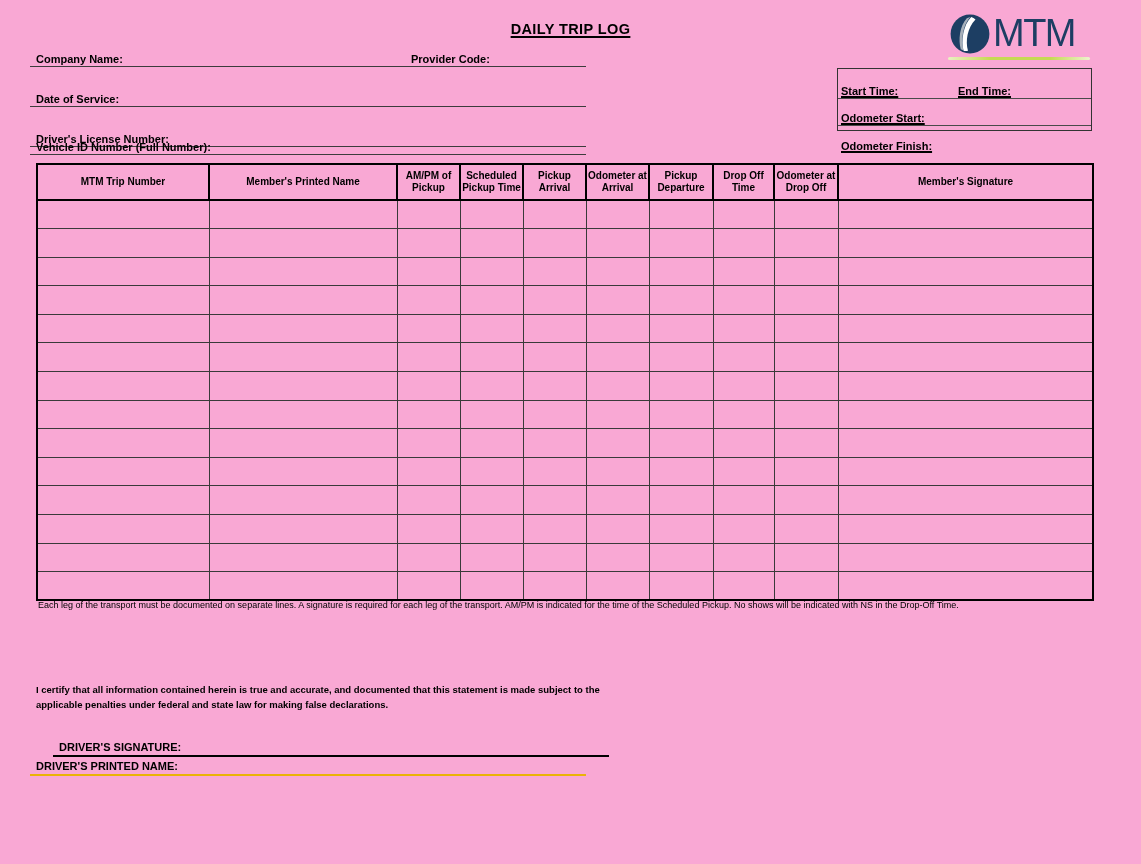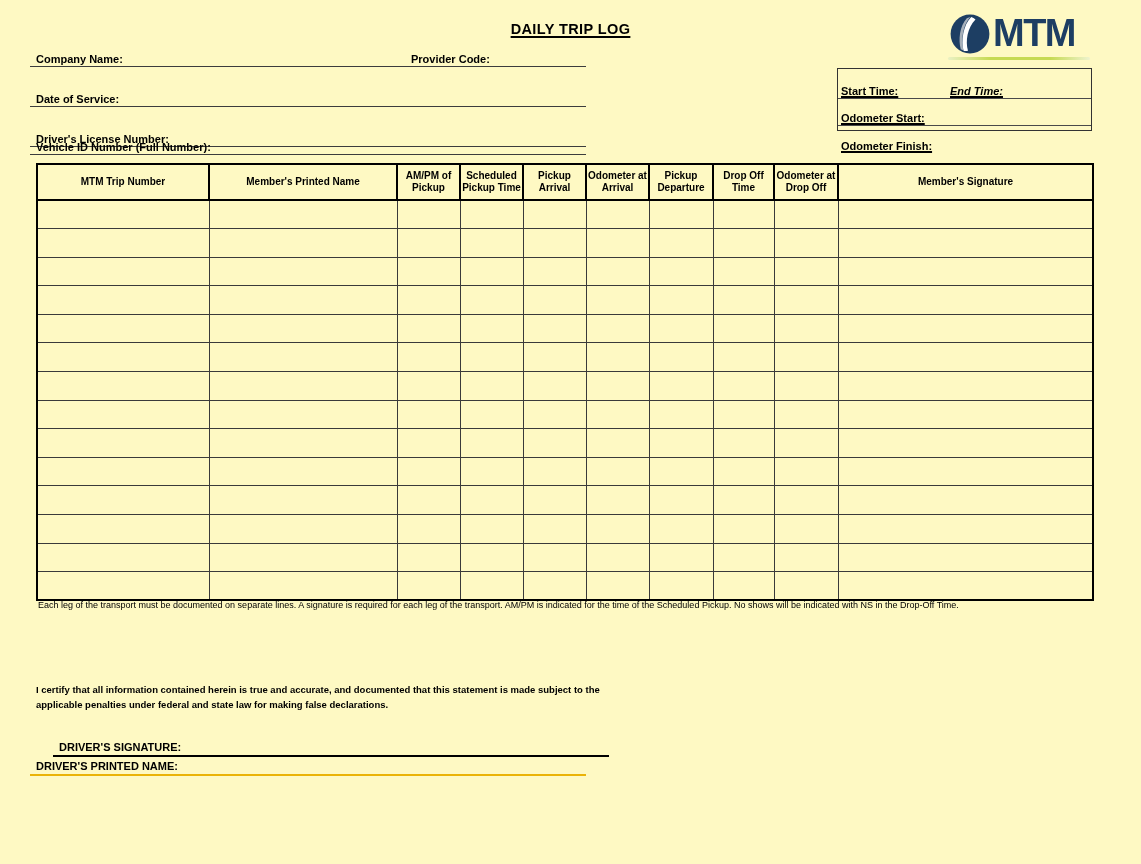--- a/index.html
+++ b/index.html
@@ -1,48 +1,48 @@
 <!DOCTYPE html>
 <html><head>
 <meta charset="utf-8">
 <style>
   * { margin:0; padding:0; box-sizing:border-box; }
   html,body { background:#fff; }
   .page {
-    position:relative; width:1141px; height:864px; background:#fef9c3;
+    position:relative; width:1141px; height:864px; background:#f9a8d4;
     font-family:"Liberation Sans", sans-serif; color:#000; overflow:hidden;
   }
   
   .title { position:absolute; top:21px; left:0; width:1141px; text-align:center;
            font-size:14.5px; font-weight:bold; }
   .title span { text-decoration:underline; text-decoration-thickness:1.5px;
                 text-underline-offset:2px; letter-spacing:.4px; }
   
   .logo { position:absolute; left:948px; top:13px; width:192px; height:50px; }
   .logo-globe { position:absolute; left:2px; top:1px; width:40px; height:40px; }
-  .logo-text { position:absolute; left:45px; top:-1px; font-size:38px; font-weight:bold;
+  .logo-text { position:absolute; left:45px; top:-1px; font-size:38px; font-weight:normal;
                letter-spacing:-1.5px; line-height:42px; }
   .logo-underline { position:absolute; left:0; top:44px; width:142px; height:3px; border-radius:2px; }
   
   .field-row { position:absolute; left:30px; width:556px; border-bottom:1.6px solid #3c3c3c; }
   .fr1 { top:39px;  height:28px; }
   .fr2 { top:68px;  height:39px; }
   .fr3 { top:101px;  height:46px; }
   .fr4 { top:126px; height:29px; }
   .field-label { position:absolute; bottom:1px; left:6px; font-size:11px; font-weight:bold;
                  white-space:nowrap; }
   .provider-pos { left:381px; }
   
   .timebox { position:absolute; left:837px; top:68px; width:255px; height:63px;
              border:1.5px solid #333; }
   .timebox-row { position:relative; border-bottom:1.3px solid #4a4a4a; }
   .tb1 { height:30px; } .tb2 { height:27px; } .tb3 { height:27px; border-bottom:none; }
   .tb-label { position:absolute; bottom:1px; left:3px; font-size:11px; font-weight:bold;
               text-decoration:underline; text-decoration-thickness:1.8px; white-space:nowrap; }
-  .endtime-pos { left:112px;font-style:italic; }
+  .endtime-pos { left:120px; }
   
   .trip-table { position:absolute; left:36px; top:163px; width:1056px;
                 border-collapse:collapse; table-layout:fixed; border:2px solid #000; }
   .trip-table th { border:2px solid #000; height:36px; padding:2px 1px;
                    font-size:10px; font-weight:bold; line-height:1.25;
                    text-align:center; vertical-align:middle; }
   .trip-table td { border:1.2px solid #3a3a3a; height:28.6px; padding:0; }
   
   .table-note { position:absolute; left:38px; top:600px; width:1060px; font-size:9px; }
   

